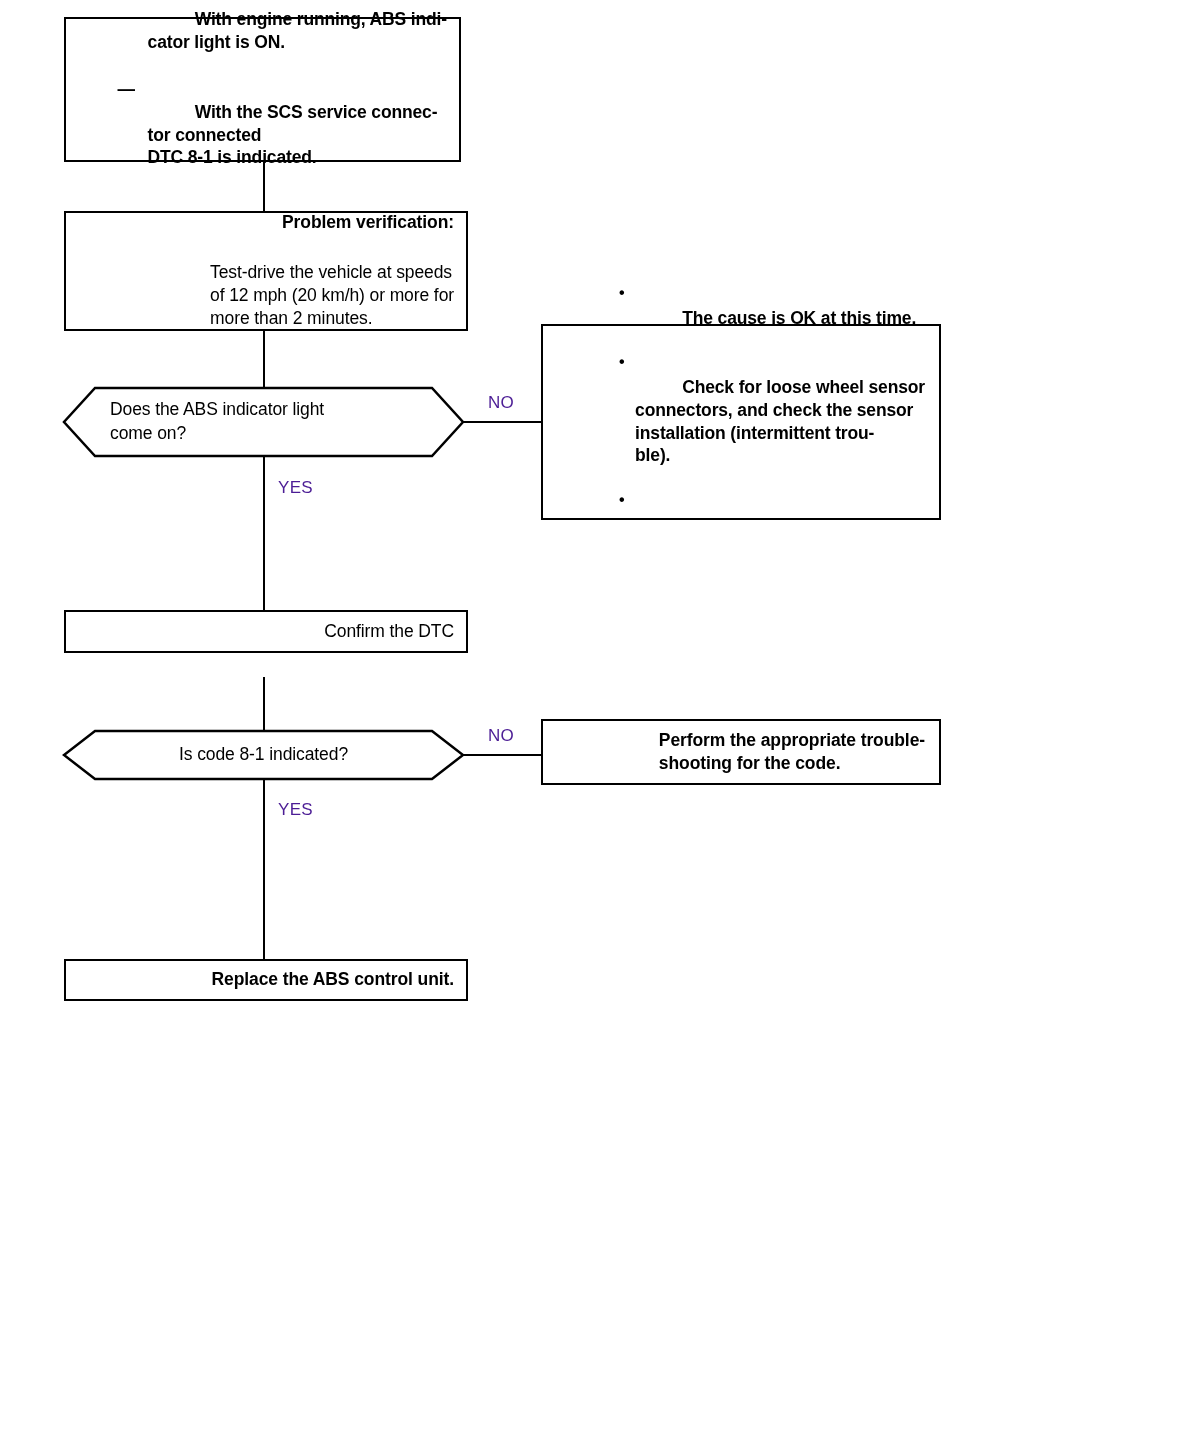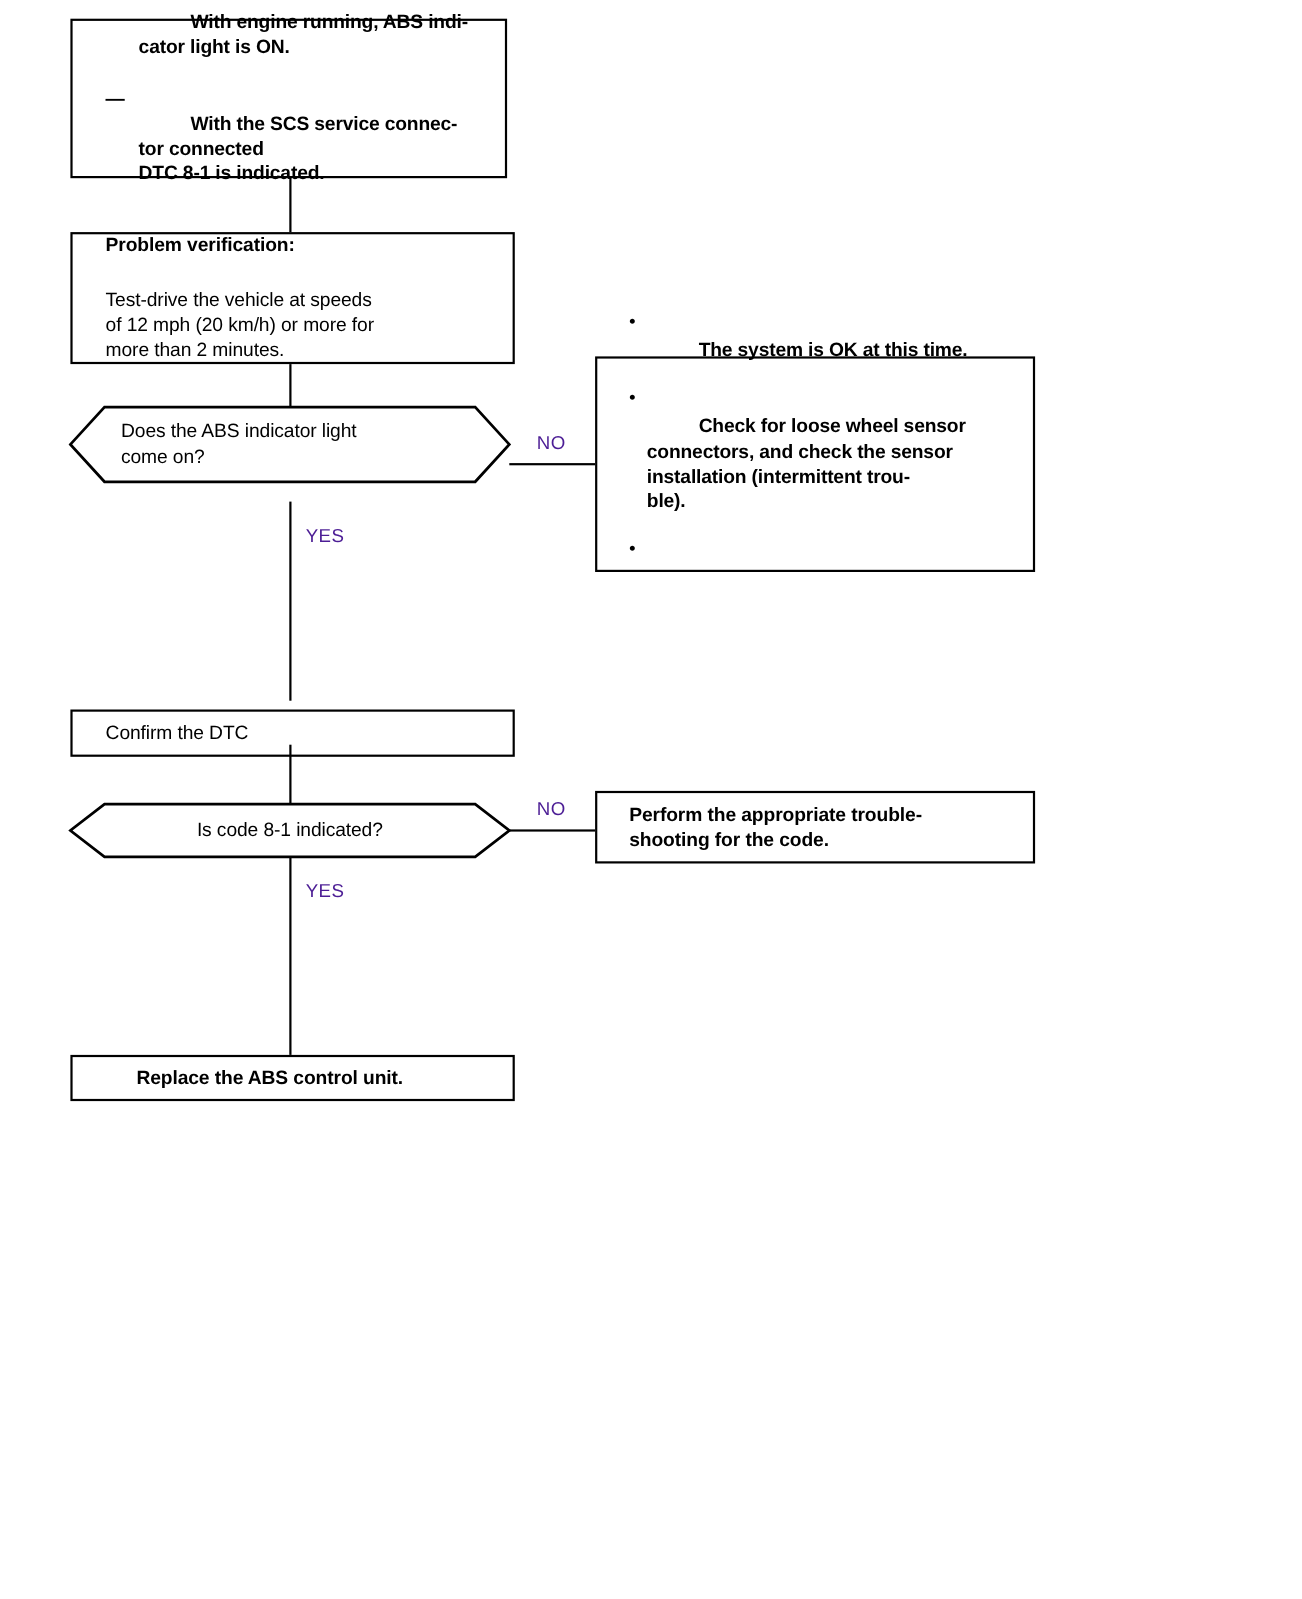--- a/index.html
+++ b/index.html
@@ -26,20 +26,21 @@
     border: 2px solid #000000;
     background: #ffffff;
     color: #000000;
   }
   .node-inner {
     position: absolute;
     left: 0; right: 0; top: 0; bottom: 0;
     display: flex;
     flex-direction: column;
     justify-content: center;
+    align-items: flex-end;
   }
   .box-text {
     font-size: 17.5px;
     line-height: 1.33;
     letter-spacing: -0.1px;
     white-space: pre-wrap;
   }
   .bold { font-weight: bold; }
   .reg  { font-weight: normal; }
 
@@ -140,56 +141,56 @@
     <div class="node-inner" style="padding:6px 12px 6px 30px;gap:26px;">
       <div class="box-text bold">Problem verification:</div>
       <div class="box-text reg">Test-drive the vehicle at speeds
 of 12 mph (20 km/h) or more for
 more than 2 minutes.</div>
     </div>
   </div>
 
   <div class="vline" style="left:263px; top:331px; height:56px;"></div>
 
-  <div class="hex" style="left:62px; top:368px; width:403px; height:72px;">
+  <div class="hex" style="left:62px; top:386px; width:403px; height:72px;">
     <svg width="403" height="72" viewBox="0 0 403 72">
       <polygon points="33,2 370,2 401,36 370,70 33,70 2,36" fill="#ffffff" stroke="#000000" stroke-width="2.5" stroke-linejoin="miter"></polygon>
     </svg>
     <div class="hex-label" style="padding-left:48px; padding-right:48px;">
       <span>Does the ABS indicator light
 come on?</span>
     </div>
   </div>
 
   <div class="hline" style="left:463px; top:421px; width:80px;"></div>
   <div class="edge-label" style="left:488px; top:393px;">NO</div>
 
   <div class="vline" style="left:263px; top:456px; height:181px;"></div>
   <div class="edge-label" style="left:278px; top:478px;">YES</div>
 
   <div class="node-box" style="left:541px; top:324px; width:400px; height:196px;">
     <div class="node-inner" style="padding:8px 14px 8px 29px;">
       <ul class="bullet-list">
         <li>
-          <span class="marker">•</span><span>The system is OK at this time.</span>
+          <span class="marker">•</span><span>The cause is OK at this time.</span>
         </li>
         <li>
           <span class="marker">•</span><span>Check for loose wheel sensor
 connectors, and check the sensor
 installation (intermittent trou-
 ble).</span>
         </li>
         <li>
           <span class="marker">•</span>
         </li>
       </ul>
     </div>
   </div>
 
-  <div class="node-box" style="left:64px; top:645px; width:404px; height:43px;">
+  <div class="node-box" style="left:64px; top:610px; width:404px; height:43px;">
     <div class="node-inner" style="padding:0 12px 0 30px;">
       <div class="box-text reg">Confirm the DTC</div>
     </div>
   </div>
 
   <div class="vline" style="left:263px; top:677px; height:55px;"></div>
 
   <div class="hex" style="left:62px; top:729px; width:403px; height:52px;">
     <svg width="403" height="52" viewBox="0 0 403 52">
       <polygon points="33,2 370,2 401,26 370,50 33,50 2,26" fill="#ffffff" stroke="#000000" stroke-width="2.5" stroke-linejoin="miter"></polygon>

